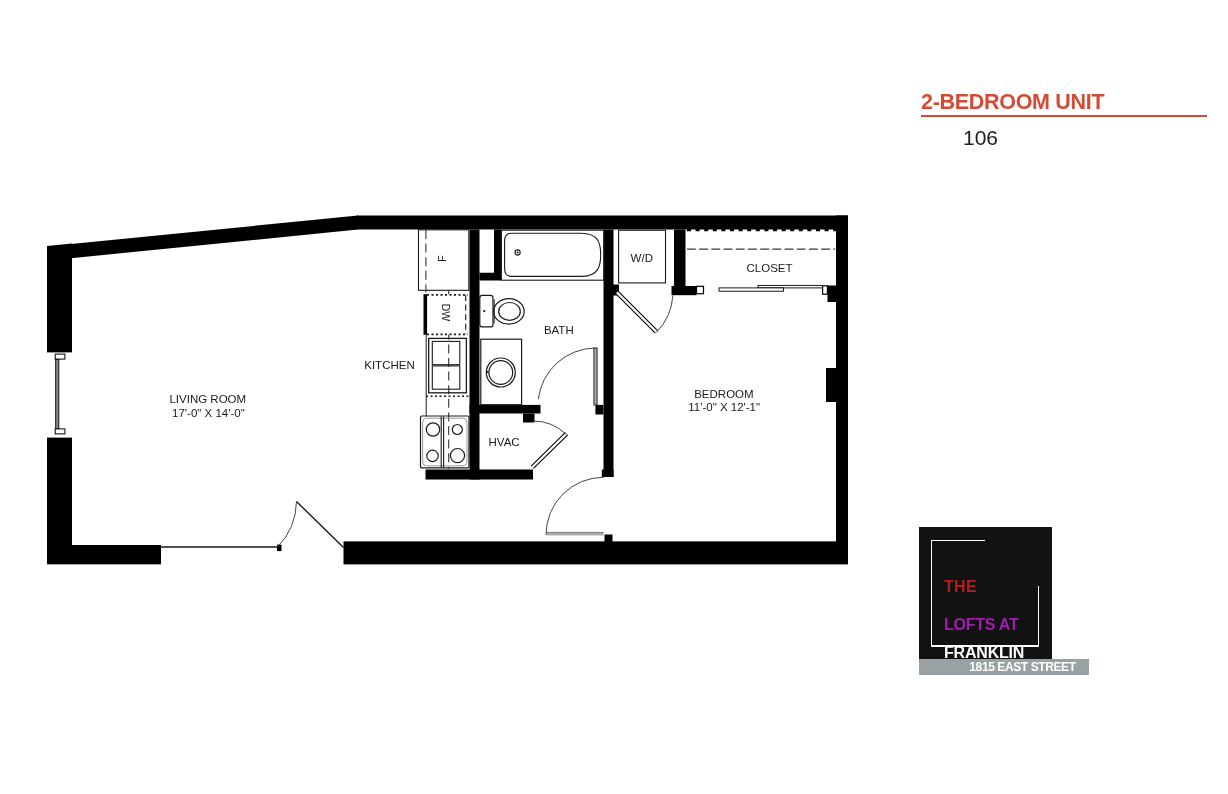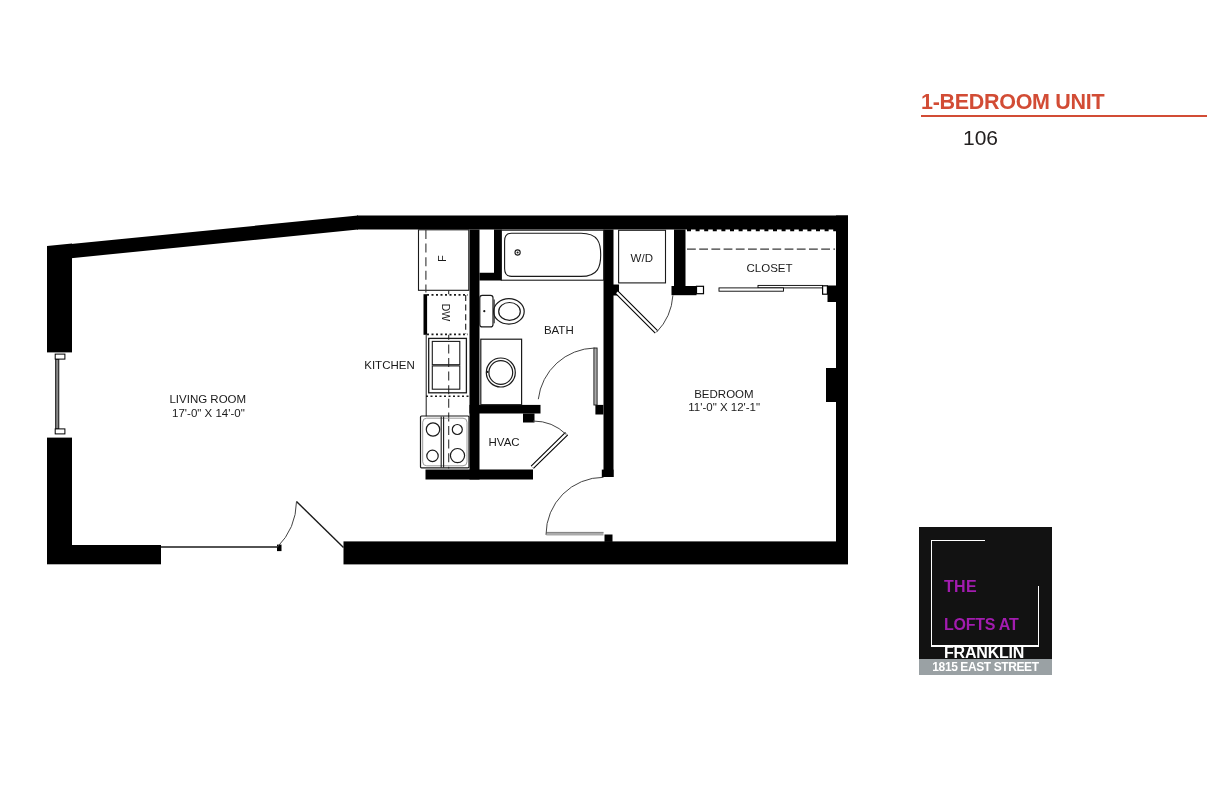--- a/index.html
+++ b/index.html
@@ -183,38 +183,38 @@
 <text x="504.1" y="445.5" fill="#1a1a1a" font-size="11.5" text-anchor="middle">HVAC</text>
 
 <text x="769.5" y="271.5" fill="#1a1a1a" font-size="11.5" text-anchor="middle">CLOSET</text>
 
 <g fill="#1a1a1a" font-size="11.5" text-anchor="middle">
 <text x="723.9" y="397.6">BEDROOM</text>
 <text x="724.2" y="411.1">11'-0" X 12'-1"</text>
 </g>
 </svg>
 
-<div class="abs" style="left:921px;top:90px;font-size:21.5px;font-weight:bold;color:#d24c35;letter-spacing:-0.3px;">1-BEDROOM UNIT</div>
+<div class="abs" style="left:921px;top:90px;font-size:21.5px;font-weight:bold;color:#d24c35;letter-spacing:-0.3px;">2-BEDROOM UNIT</div>
 
 <div class="abs" style="left:921px;top:115px;width:286px;height:1.7px;background:#d24c35;"></div>
 
 <div class="abs" style="left:963px;top:126px;font-size:21px;color:#232020;">106</div>
 
 <div class="abs" style="left:919px;top:527px;width:133px;height:131.5px;background:#121212;"></div>
 
 <div class="abs" style="left:931px;top:539.5px;width:54px;height:1.4px;background:#fff;"></div>
 
 <div class="abs" style="left:931px;top:539.5px;width:1.4px;height:107px;background:#fff;"></div>
 
 <div class="abs" style="left:931px;top:645.2px;width:108px;height:1.4px;background:#fff;"></div>
 
 <div class="abs" style="left:1037.6px;top:586px;width:1.4px;height:60.5px;background:#fff;"></div>
 
-<div class="abs" style="left:944px;top:577.5px;font-size:16px;font-weight:bold;color:#a21caf;letter-spacing:0.3px;">THE</div>
+<div class="abs" style="left:944px;top:577.5px;font-size:16px;font-weight:bold;color:#b91c1c;letter-spacing:0.3px;">THE</div>
 
 <div class="abs" style="left:944px;top:616px;font-size:16px;font-weight:bold;color:#a21caf;letter-spacing:-0.25px;text-align:right;">LOFTS AT</div>
 
 <div class="abs" style="left:944px;top:644px;font-size:16px;font-weight:bold;color:#fff;letter-spacing:-0.2px;">FRANKLIN</div>
 
-<div class="abs" style="left:919px;top:658.5px;width:133px;height:16.5px;background:#9aa1a4;color:#fff;font-size:12px;font-weight:bold;letter-spacing:-0.4px;text-align:center;line-height:17px;">1815 EAST STREET</div>
+<div class="abs" style="left:919px;top:658.5px;width:133px;height:16.5px;background:#9aa1a4;color:#fff;font-size:12px;font-weight:bold;letter-spacing:-0.4px;text-align:center;line-height:17px;padding-left:37px;">1815 EAST STREET</div>
 
 
 </div>
 
 </body></html>

